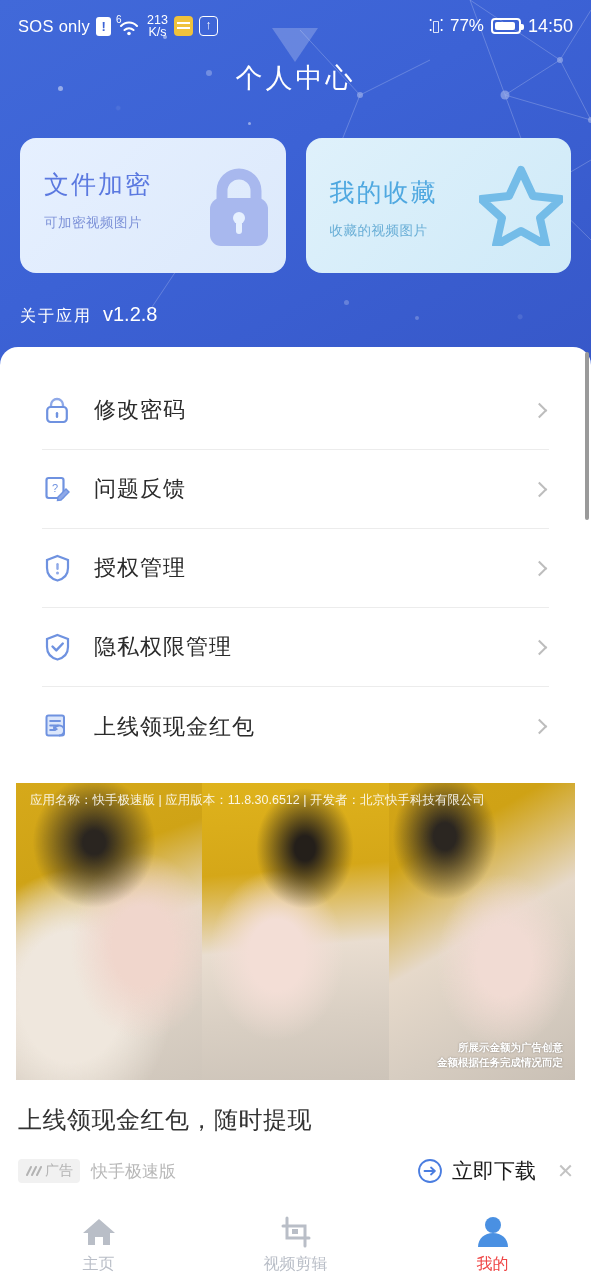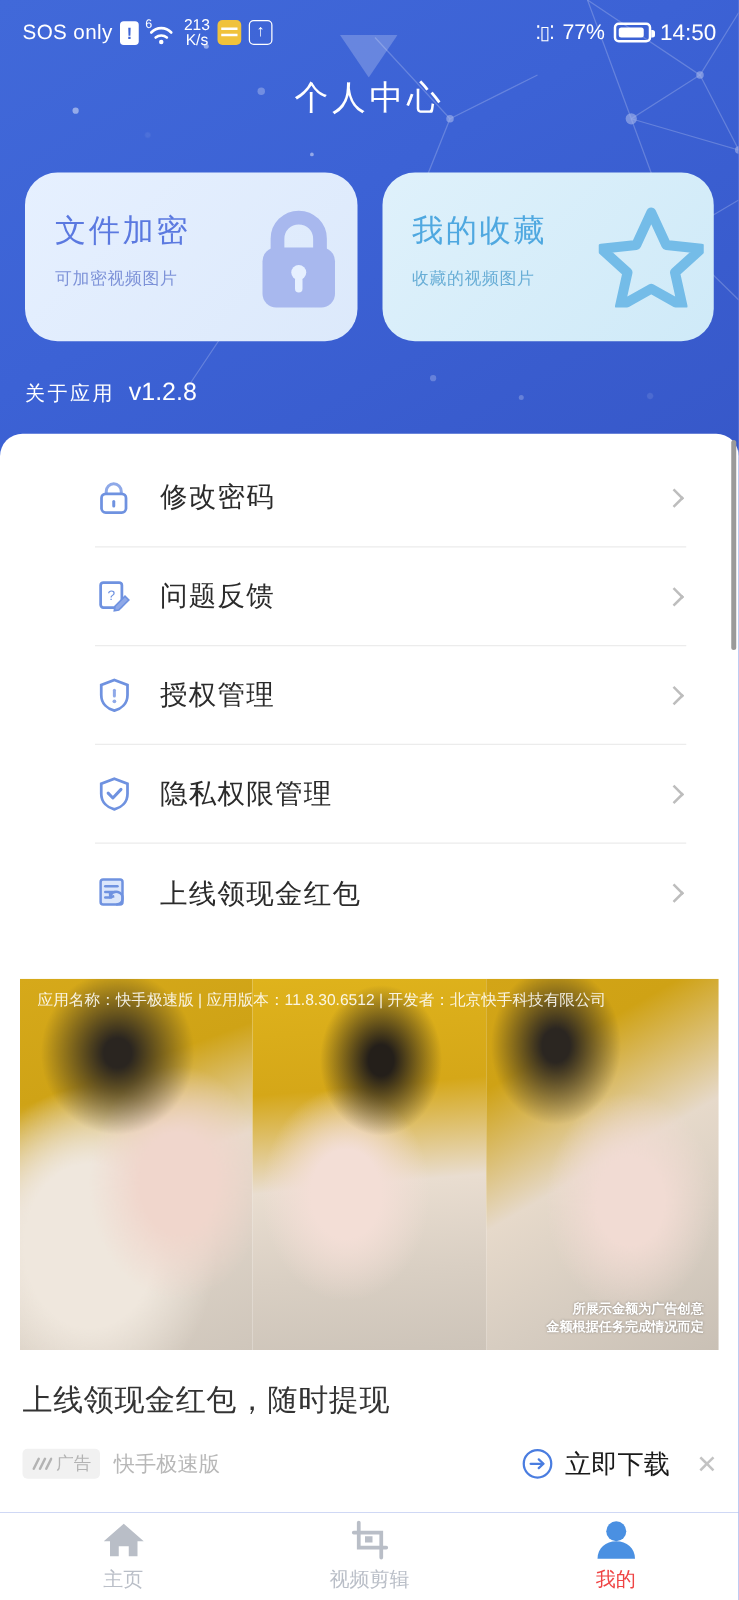--- a/index.html
+++ b/index.html
@@ -51,44 +51,44 @@
 
   
   #page-title {
     position:absolute; top:60px; left:0; width:591px; text-align:center;
     color:#fff; font-size:27px; letter-spacing:3px; z-index:8;
   }
 
   
   #cards { position:absolute; top:138px; left:0; width:591px; padding:0 20px;
            display:flex; gap:20px; z-index:8; }
-  .fcard { flex:1; height:135px; border-radius:26px; position:relative; overflow:hidden;
+  .fcard { flex:1; height:135px; border-radius:16px; position:relative; overflow:hidden;
            padding:30px 0 0 24px;font-family:Liberation Serif, serif; }
   .fcard.enc { background:linear-gradient(135deg,#e6f0ff 0%,#dce9fb 100%); }
   .fcard.fav { background:linear-gradient(135deg,#dff1fb 0%,#cfeaf8 100%); }
   .fcard .t { font-size:25px; letter-spacing:2px; font-weight:normal; }
   .fcard.enc .t { color:#5b79e0; }
-  .fcard.fav .t { color:#4fa8e0; }
+  .fcard.fav .t { color:#4fa8e0;margin-top:8px; }
   .fcard .s { margin-top:13px; font-size:13.5px; letter-spacing:.5px; }
   .fcard.enc .s { color:#7d92d8; }
   .fcard.fav .s { color:#69aed6; }
   .fcard .ic { position:absolute; right:8px; top:26px; }
 
   
   #about { position:absolute; top:303px; left:20px; z-index:8;
            display:flex; align-items:baseline; gap:11px; color:#fff; }
   #about .lbl { font-size:16px; letter-spacing:2px; }
   #about .ver { font-size:20px; }
 
   
   #sheet {
     position:absolute; left:0; top:347px; width:591px; height:863px;
     background:#fff; border-radius:18px 18px 0 0; overflow:hidden; z-index:8;
   }
-  #menu { padding:12px 0 0 0;margin-left:34px; }
+  #menu { padding:24px 0 0 0; }
   .mrow { height:79px; margin:0 42px; display:flex; align-items:center;
           border-bottom:1px solid #ececec; position:relative; }
   .mrow:last-child { border-bottom:none; }
   .mrow .mic { width:30px; height:30px; flex:0 0 30px; margin-right:22px;
                display:flex; align-items:center; justify-content:center; }
   .mrow .mlabel { font-size:22px; color:#2b2b2b; letter-spacing:1px; }
   .mrow .chev { position:absolute; right:4px; width:11px; height:11px;
                 border-right:2px solid #bdbdbd; border-top:2px solid #bdbdbd;
                 transform:rotate(45deg); }
 

